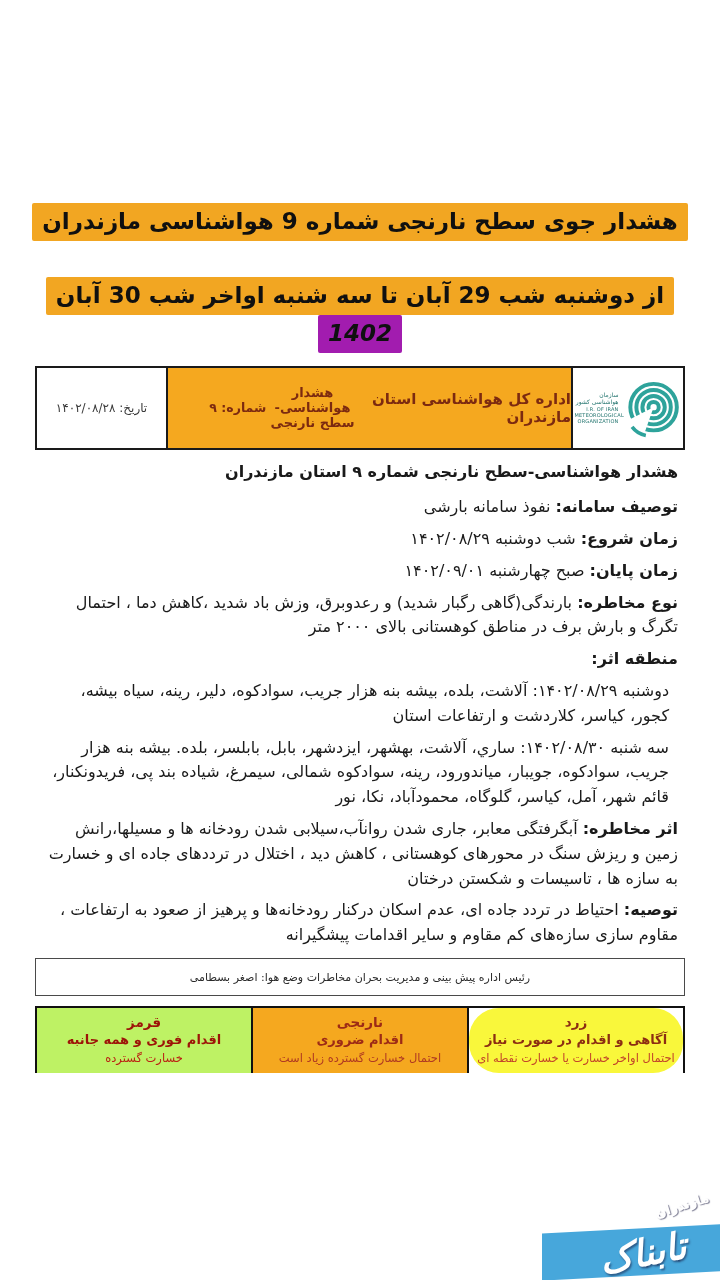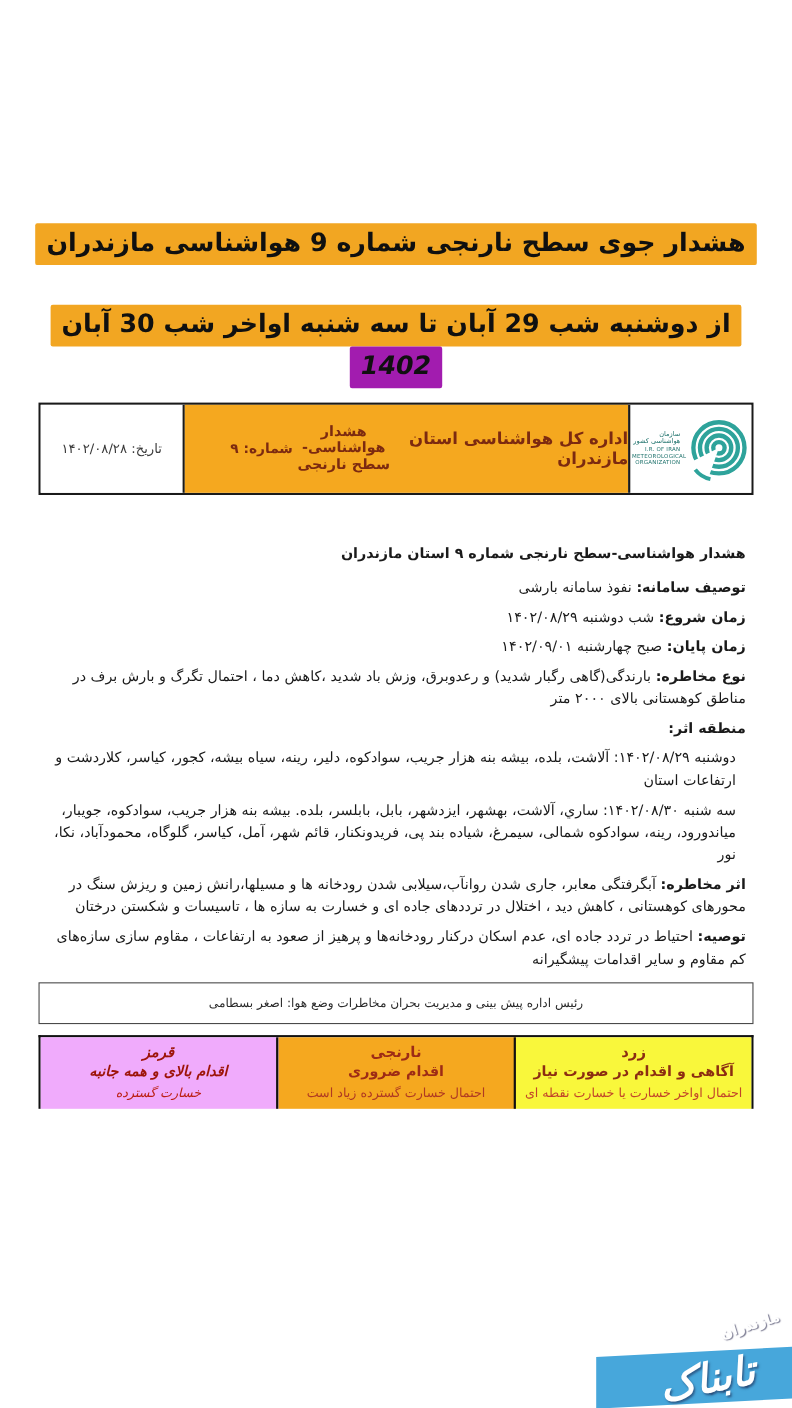--- a/index.html
+++ b/index.html
@@ -18,21 +18,21 @@
   .lh-org{display:flex;flex-direction:row;direction:rtl;color:#7c2a10;}
   .lh-org-top{flex:1.15;display:flex;align-items:center;justify-content:center;font-weight:bold;font-size:15px;}
   .lh-org-bottom{flex:1;display:flex;align-items:center;font-weight:bold;}
   .alert-type{flex:1.35;text-align:center;font-size:13px;}
   .alert-number{flex:1;text-align:center;font-size:12.5px;padding-left:38px;}
   .lh-logo{border-left:2px solid #1a1a1a;display:flex;align-items:center;justify-content:center;gap:1px;background:#fff;direction:ltr;}
   .logo-captions{width:44px;text-align:right;line-height:1.25;}
   .cap-fa{font-size:6px;color:#20736d;}
   .cap-en{font-size:5px;color:#20736d;letter-spacing:.2px;}
 
-  .body-text{padding:9px 7px 0 7px;font-size:13px;color:#1a1a1a;text-align:right;line-height:1.55;margin-top:34px;}
+  .body-text{padding:9px 7px 0 7px;font-size:16px;color:#1a1a1a;text-align:right;line-height:1.55;}
   .b-row{margin-bottom:7px;}
   .b-heading{font-weight:bold;margin:1px 0 11px;}
   .indent{padding-right:9px;}
 
   .sig-box{border:1.5px solid #4a4a4a;margin-top:10px;height:36px;display:flex;align-items:center;justify-content:center;font-size:11px;color:#2a2a2a;}
 
   .levels{display:flex;direction:rtl;border:2px solid #111;border-bottom:none;margin-top:10px;}
   .level{flex:1;text-align:center;padding:6px 4px 8px;box-sizing:border-box;}
   .level + .level{border-left:none;border-right:2px solid #111;}
   .level-name{font-weight:bold;font-size:13.5px;margin-bottom:2px;}
@@ -106,33 +106,33 @@
       <div class="b-row indent">سه شنبه ۱۴۰۲/۰۸/۳۰: ساري، آلاشت، بهشهر، ایزدشهر، بابل، بابلسر، بلده. بیشه بنه هزار جریب، سوادکوه، جویبار، میاندورود، رینه، سوادکوه شمالی، سیمرغ، شیاده بند پی، فریدونکنار، قائم شهر، آمل، کیاسر، گلوگاه، محمودآباد، نکا، نور</div>
       <div class="b-row"><b>اثر مخاطره:</b> <span>آبگرفتگی معابر، جاری شدن روانآب،سیلابی شدن رودخانه ها و مسیلها،رانش زمین و ریزش سنگ در محورهای کوهستانی ، کاهش دید ، اختلال در ترددهای جاده ای و خسارت به سازه ها ، تاسیسات و شکستن درختان</span></div>
       <div class="b-row"><b>توصیه:</b> <span>احتیاط در تردد جاده ای، عدم اسکان درکنار رودخانه‌ها و پرهیز از صعود به ارتفاعات ، مقاوم سازی سازه‌های کم مقاوم و سایر اقدامات پیشگیرانه</span></div>
     </div>
 
     <div class="sig-box">
       <span>رئیس اداره پیش بینی و مدیریت بحران مخاطرات وضع هوا:  اصغر بسطامی</span>
     </div>
 
     <div class="levels">
-      <div class="level lv-yellow" style="background-color: rgb(249, 247, 59);">
+      <div class="level lv-yellow" style="background-color: rgb(249, 247, 59); border-radius: 30px;">
         <div class="level-name">زرد</div>
         <div class="level-action">آگاهی و اقدام در صورت نیاز</div>
         <div class="level-desc">احتمال اواخر خسارت یا خسارت نقطه ای</div>
       </div>
       <div class="level lv-orange" style="background-color: rgb(245, 168, 31);">
         <div class="level-name">نارنجی</div>
         <div class="level-action">اقدام ضروری</div>
         <div class="level-desc">احتمال خسارت گسترده زیاد است</div>
       </div>
-      <div class="level lv-red" style="background-color: #f0abfc; font-style: italic;">
+      <div class="level lv-red" style="background-color: #bef264;">
         <div class="level-name">قرمز</div>
-        <div class="level-action">اقدام بالای و همه جانبه</div>
+        <div class="level-action">اقدام فوری و همه جانبه</div>
         <div class="level-desc">خسارت گسترده</div>
       </div>
     </div>
 
 
   </div>
 
   <div class="watermark">
     <div class="wm-band" style="background-color: rgb(71, 167, 219);"></div>
     <div class="wm-tabnak">تابناک</div>

